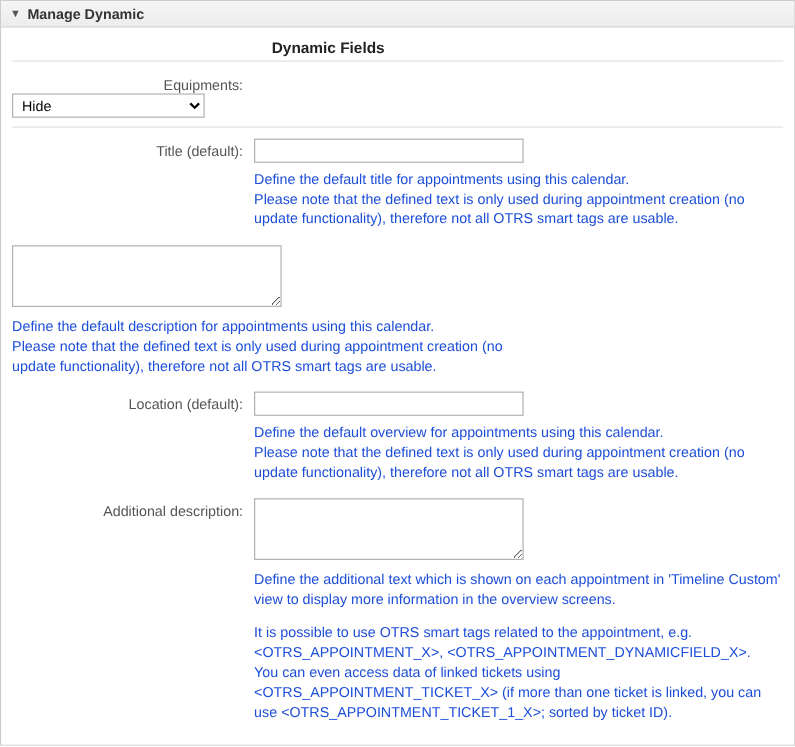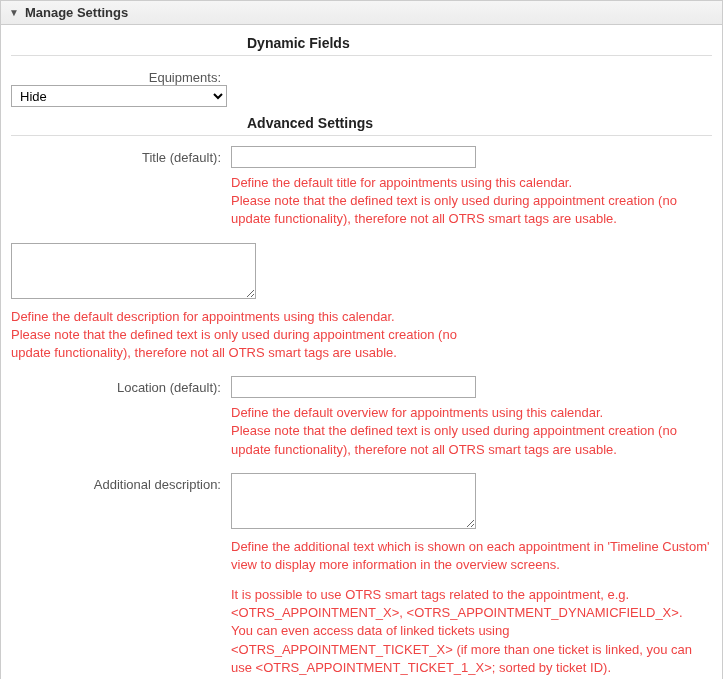--- a/index.html
+++ b/index.html
@@ -71,21 +71,21 @@
     text-align: right;
     padding-right: 10px;
     padding-top: 4px;
     color: #555;
     font-size: 13px;
   }
   .field-value {
     flex: 1;
   }
   select.Modernize {
-    width: 216px;
+    width: 175px;
     height: 22px;
     border: 1px solid #aaa;
     font-size: 13px;
     background: #fff;
     padding: 0 4px;
   }
   input[type="text"].text-input {
     width: 245px;
     height: 22px;
     border: 1px solid #aaa;
@@ -94,64 +94,60 @@
   }
   textarea.text-area {
     width: 245px;
     height: 56px;
     border: 1px solid #aaa;
     font-size: 13px;
     padding: 2px 4px;
     resize: both;
   }
   .field-desc {
-    color: #ef4444;
+    color: #1d4ed8;
     font-size: 13px;
     line-height: 1.4;
     margin-top: 6px;
     max-width: 480px;
   }
   .field-desc p {
     margin: 0 0 12px 0;
   }
   .field-desc p:last-child {
     margin-bottom: 0;
   }
 </style>
 </head>
 <body>
 
 <div class="widget">
 
   <div class="widget-header">
     <span class="toggle-icon">▼</span>
-    <span class="title">Manage Settings</span>
+    <span class="title">Manage Dynamic</span>
   </div>
 
   <div class="widget-body">
 
     <div class="section-heading-row">
       <div class="spacer"></div>
       <div class="section-heading">Dynamic Fields</div>
     </div>
     <hr class="sep">
 
     <div class="field-row" style="margin-bottom:8px;flex-direction:column;">
       <div class="field-label">Equipments:</div>
       <div class="field-value">
         <select class="Modernize">
           <option>Hide</option>
         </select>
       </div>
     </div>
 
-    <div class="section-heading-row">
-      <div class="spacer"></div>
-      <div class="section-heading">Advanced Settings</div>
-    </div>
     <hr class="sep">
 
     <div class="field-row">
       <div class="field-label">Title (default):</div>
       <div class="field-value">
         <input type="text" class="text-input" value="" style="">
         <div class="field-desc">
           <span>Define the default title for appointments using this calendar.</span><br>
           <span>Please note that the defined text is only used during appointment creation (no update functionality), therefore not all OTRS smart tags are usable.</span>
         </div>

